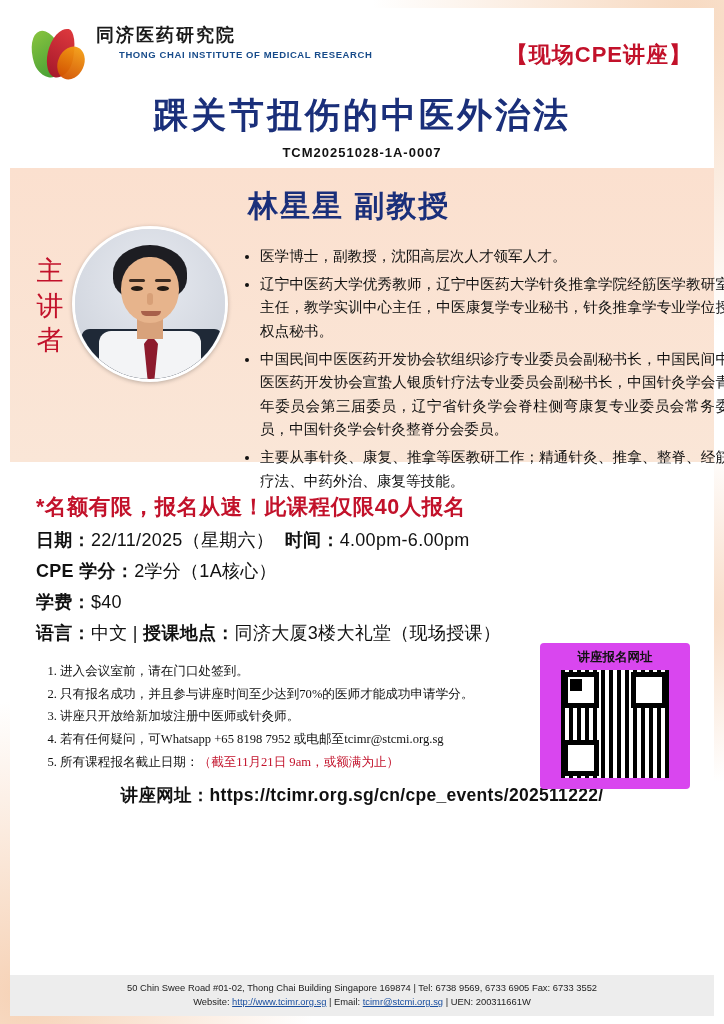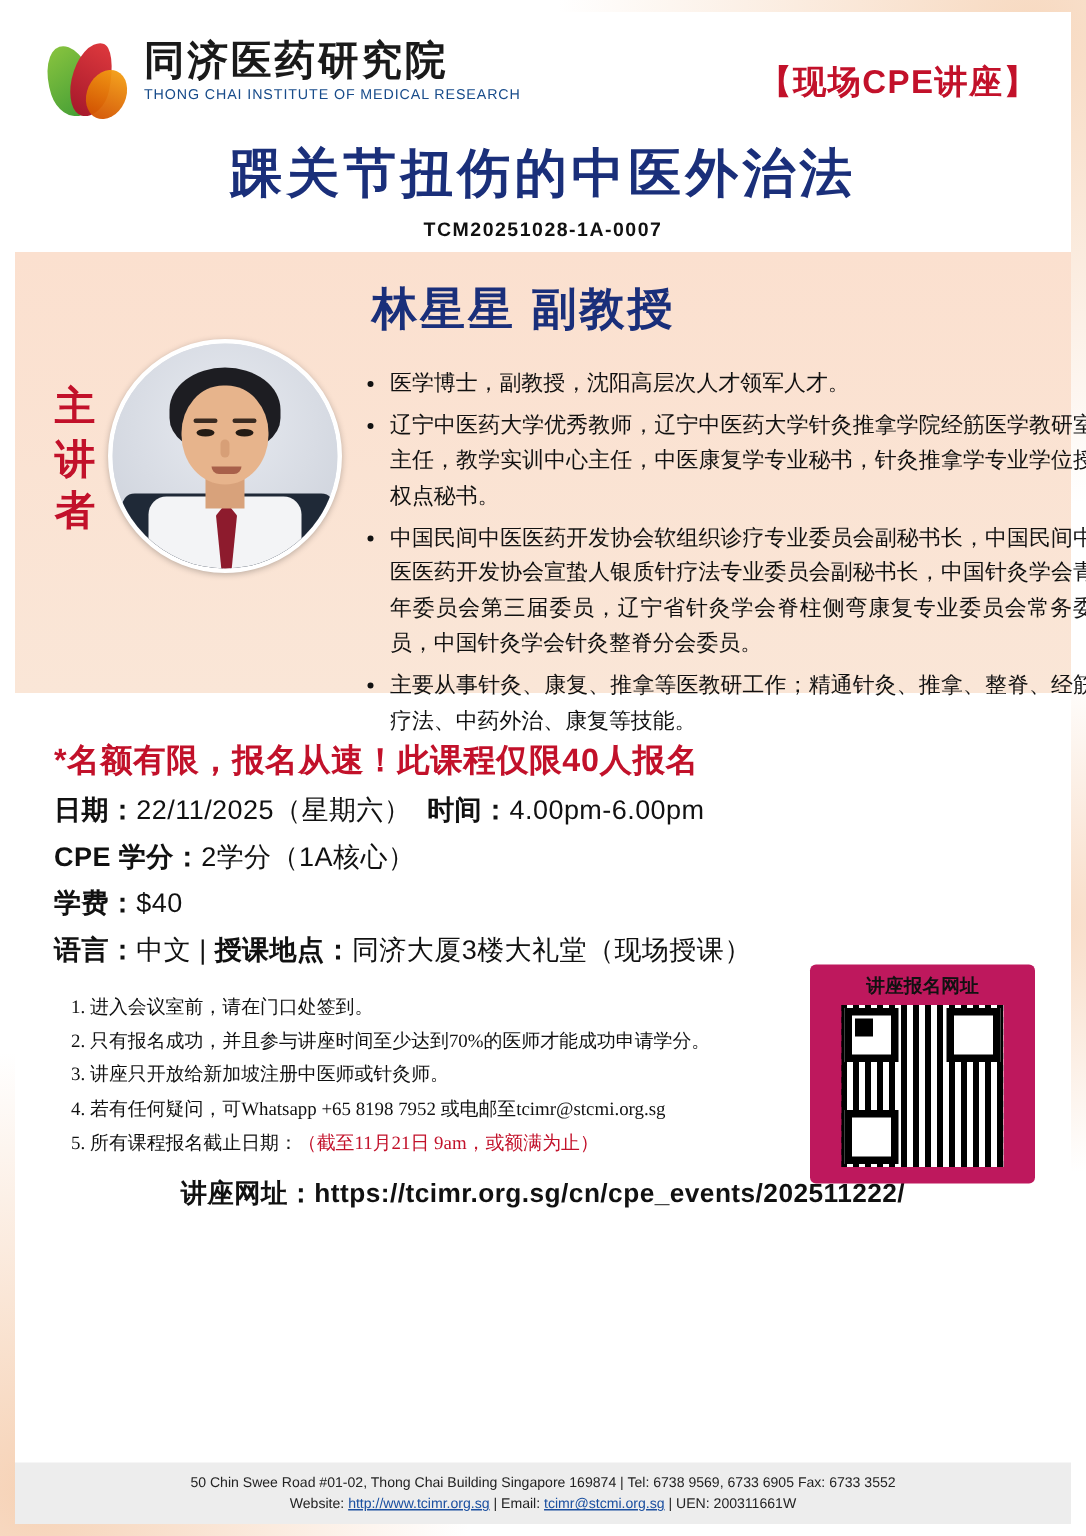--- a/index.html
+++ b/index.html
@@ -25,22 +25,22 @@
   .header{position:relative;height:86px;}
   .logo{position:absolute;left:18px;top:18px;display:flex;align-items:flex-start;}
   .logo-mark{position:relative;width:62px;height:56px;}
   .logo-mark .leaf1{position:absolute;left:4px;top:4px;width:30px;height:48px;border-radius:50% 50% 50% 50%/60% 60% 40% 40%;
      background:linear-gradient(160deg,#8bc53f,#3f9b35);transform:rotate(-18deg);}
   .logo-mark .leaf2{position:absolute;left:20px;top:2px;width:26px;height:50px;border-radius:60% 40% 55% 45%/55% 60% 40% 45%;
      background:linear-gradient(200deg,#e03a3e,#a3172a);transform:rotate(12deg);}
   .logo-mark .leaf3{position:absolute;left:30px;top:20px;width:26px;height:34px;border-radius:50%;
      background:linear-gradient(180deg,#f39c12,#d35400);transform:rotate(24deg);opacity:.95;}
   .logo-txt{margin-left:6px;}
-  .logo-cn{font-size:27px;font-weight:bold;color:#1a1a1a;letter-spacing:2px;line-height:1.05;}
-  .logo-en{font-size:9.5px;font-weight:normal;color:#174b8a;letter-spacing:.6px;margin-top:4px;}
+  .logo-cn{font-size:18px;font-weight:bold;color:#1a1a1a;letter-spacing:2px;line-height:1.05;}
+  .logo-en{font-size:9.5px;font-weight:bold;color:#174b8a;letter-spacing:.6px;margin-top:4px;margin-left:23px;}
   .cpe-badge{position:absolute;right:22px;top:32px;color:#c2112a;font-size:22px;font-weight:bold;letter-spacing:1px;}
 
   
   .title-wrap{text-align:center;margin-top:-2px;}
   .main-title{font-size:35px;font-weight:bold;color:#1a2f7a;letter-spacing:3px;}
   .course-code{font-size:13px;font-weight:bold;color:#111;letter-spacing:1px;margin-top:6px;}
 
   
   .intro{position:relative;height:196px;}
   .legs{position:absolute;left:24px;top:-52px;width:230px;height:240px;}
@@ -56,21 +56,21 @@
     filter:blur(2px);}
   .heat2{position:absolute;left:92px;top:140px;width:104px;height:58px;
     background:radial-gradient(ellipse at 45% 50%, rgba(255,40,0,.9) 0%, rgba(255,120,0,.6) 45%, rgba(255,190,60,0) 78%);
     filter:blur(2px);}
   .intro-text{position:absolute;left:268px;top:6px;width:416px;font-size:19.5px;line-height:1.75;
     color:#111;text-align:justify;letter-spacing:.5px;}
 
   
   .speaker{position:relative;margin-top:8px;height:294px;
     background:linear-gradient(180deg,#fbe0cf,#fae6d7);}
-  .vertical-label{position:absolute;left:22px;top:86px;width:36px;font-size:27px;font-weight:bold;color:#c2112a;
+  .vertical-label{position:absolute;left:22px;top:86px;width:36px;font-size:27px;font-weight:normal;color:#c2112a;
     line-height:1.28;text-align:center;}
   .photo{position:absolute;left:62px;top:58px;width:150px;height:150px;border-radius:50%;overflow:hidden;
     border:3px solid #fff;box-shadow:0 1px 4px rgba(0,0,0,.25);background:#d9dde4;}
   .photo .bg{position:absolute;inset:0;background:radial-gradient(circle at 50% 35%,#e7eaf0,#c9ced8);}
   .photo .hair{position:absolute;left:38px;top:16px;width:74px;height:56px;border-radius:50% 50% 40% 40%;background:#1d1d22;}
   .photo .face{position:absolute;left:46px;top:28px;width:58px;height:66px;border-radius:48% 48% 50% 50%;background:#e7b48c;}
   .photo .brow-l{position:absolute;left:54px;top:50px;width:16px;height:3px;background:#3a2a20;border-radius:2px;}
   .photo .brow-r{position:absolute;left:80px;top:50px;width:16px;height:3px;background:#3a2a20;border-radius:2px;}
   .photo .eye-l{position:absolute;left:56px;top:57px;width:12px;height:5px;border-radius:50%;background:#241b14;}
   .photo .eye-r{position:absolute;left:82px;top:57px;width:12px;height:5px;border-radius:50%;background:#241b14;}
@@ -91,21 +91,21 @@
   .limited{color:#c2112a;font-size:21.5px;font-weight:bold;letter-spacing:.5px;}
   .d-line{font-size:18px;color:#111;margin-top:7px;letter-spacing:.3px;}
   .d-line b{font-weight:bold;text-align:center;}
 
   
   .notes{position:relative;padding:10px 26px 0 26px;}
   .notes-title{font-size:19px;font-weight:bold;color:#111;}
   .notes ol{margin:6px 0 0 14px;padding:0 0 0 10px;font-size:12.6px;line-height:1.72;color:#111;}
   .notes li{margin-bottom:1px;font-family:Liberation Serif, serif;}
   .red{color:#c2112a;}
-  .qr-box{position:absolute;right:24px;top:-2px;width:150px;height:146px;background:#be185d;border-radius:4px;
+  .qr-box{position:absolute;right:24px;top:-2px;width:150px;height:146px;background:#d946ef;border-radius:4px;
      display:flex;flex-direction:column;align-items:center;padding-top:6px;box-sizing:border-box;}
   .qr-cap{font-size:12.5px;font-weight:bold;color:#111;margin-bottom:4px;}
   .qr{width:108px;height:108px;background:
       repeating-linear-gradient(90deg,#000 0 4px,#fff 4px 8px),
       repeating-linear-gradient(0deg,#000 0 4px,rgba(255,255,255,0) 4px 8px);
       background-blend-mode:screen;position:relative;}
   .qr:before,.qr:after,.qr i{content:"";position:absolute;width:26px;height:26px;border:5px solid #000;background:#fff;}
   .qr:before{left:2px;top:2px;}
   .qr:after{right:2px;top:2px;}
   .qr i{left:2px;bottom:2px;}

